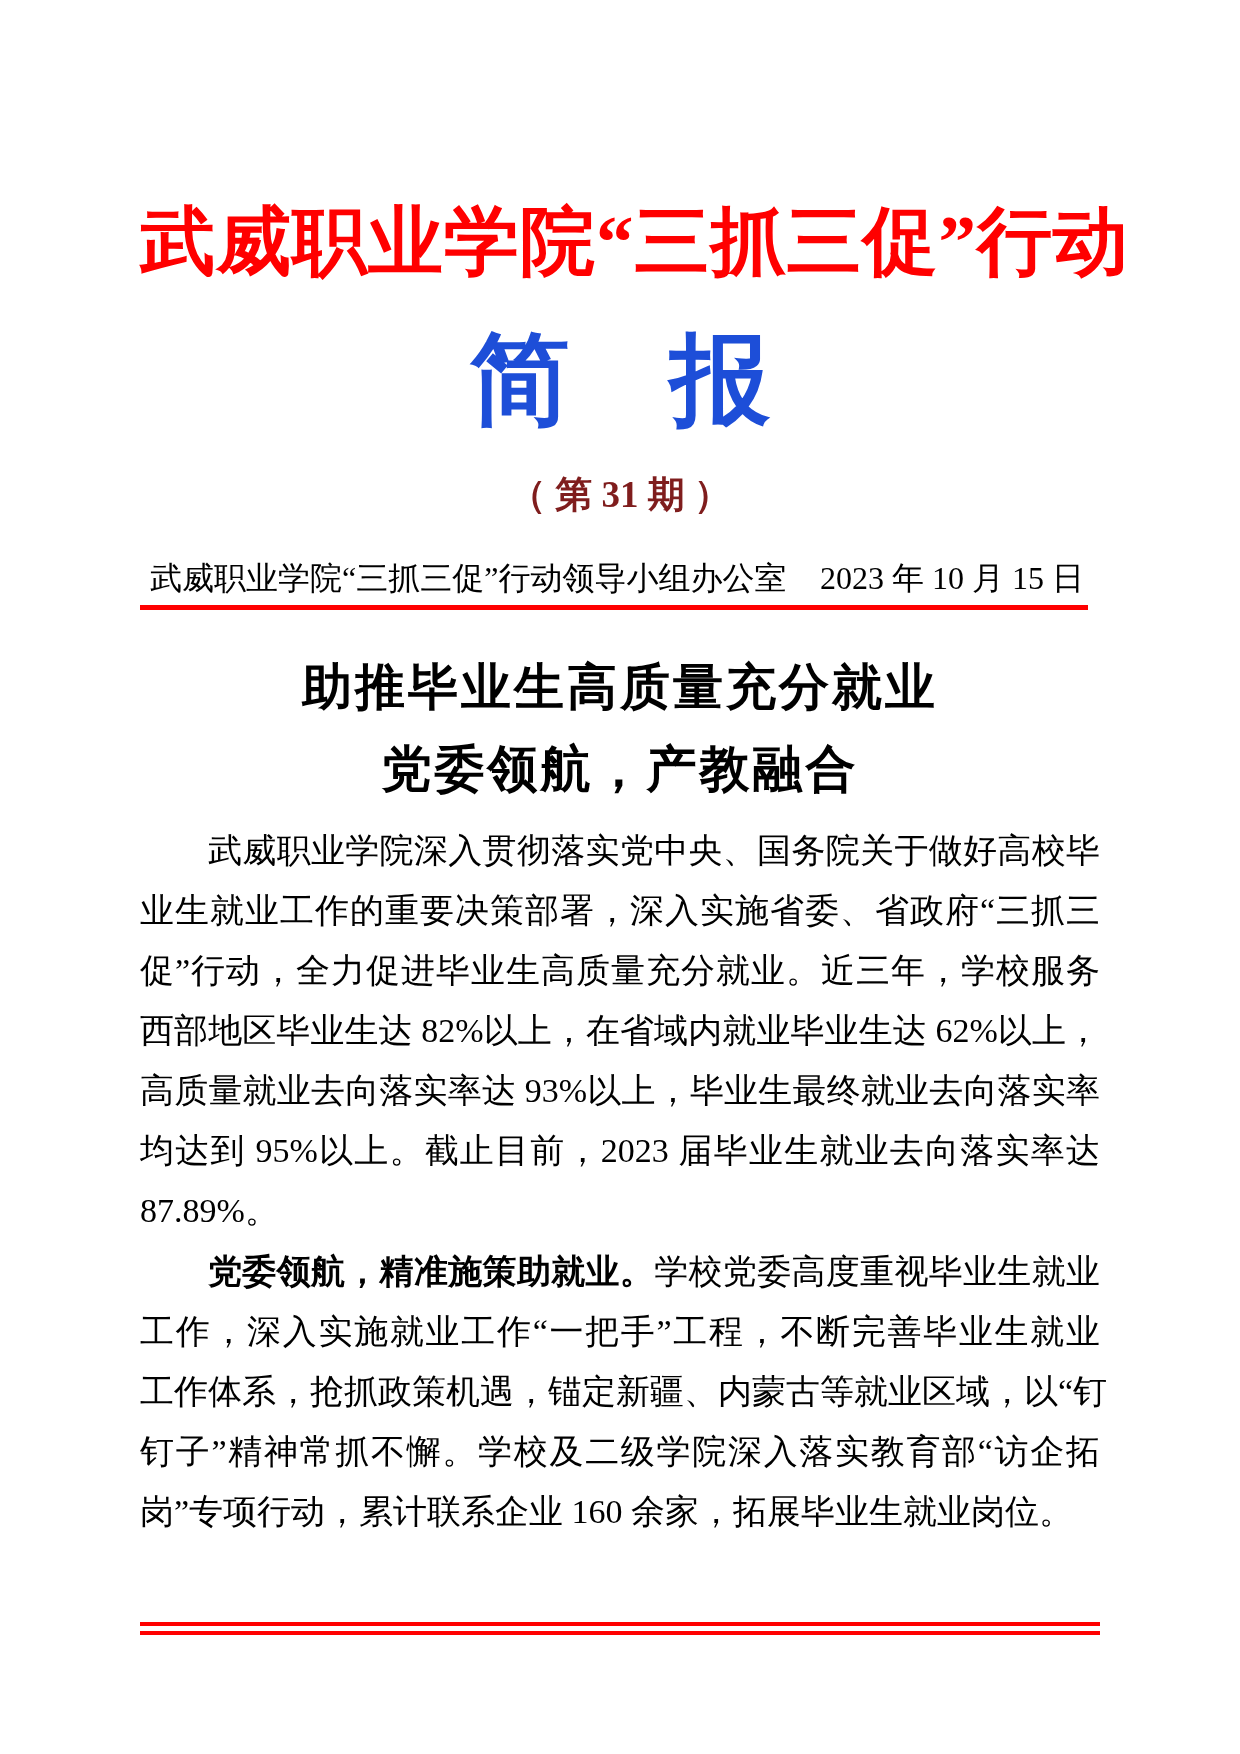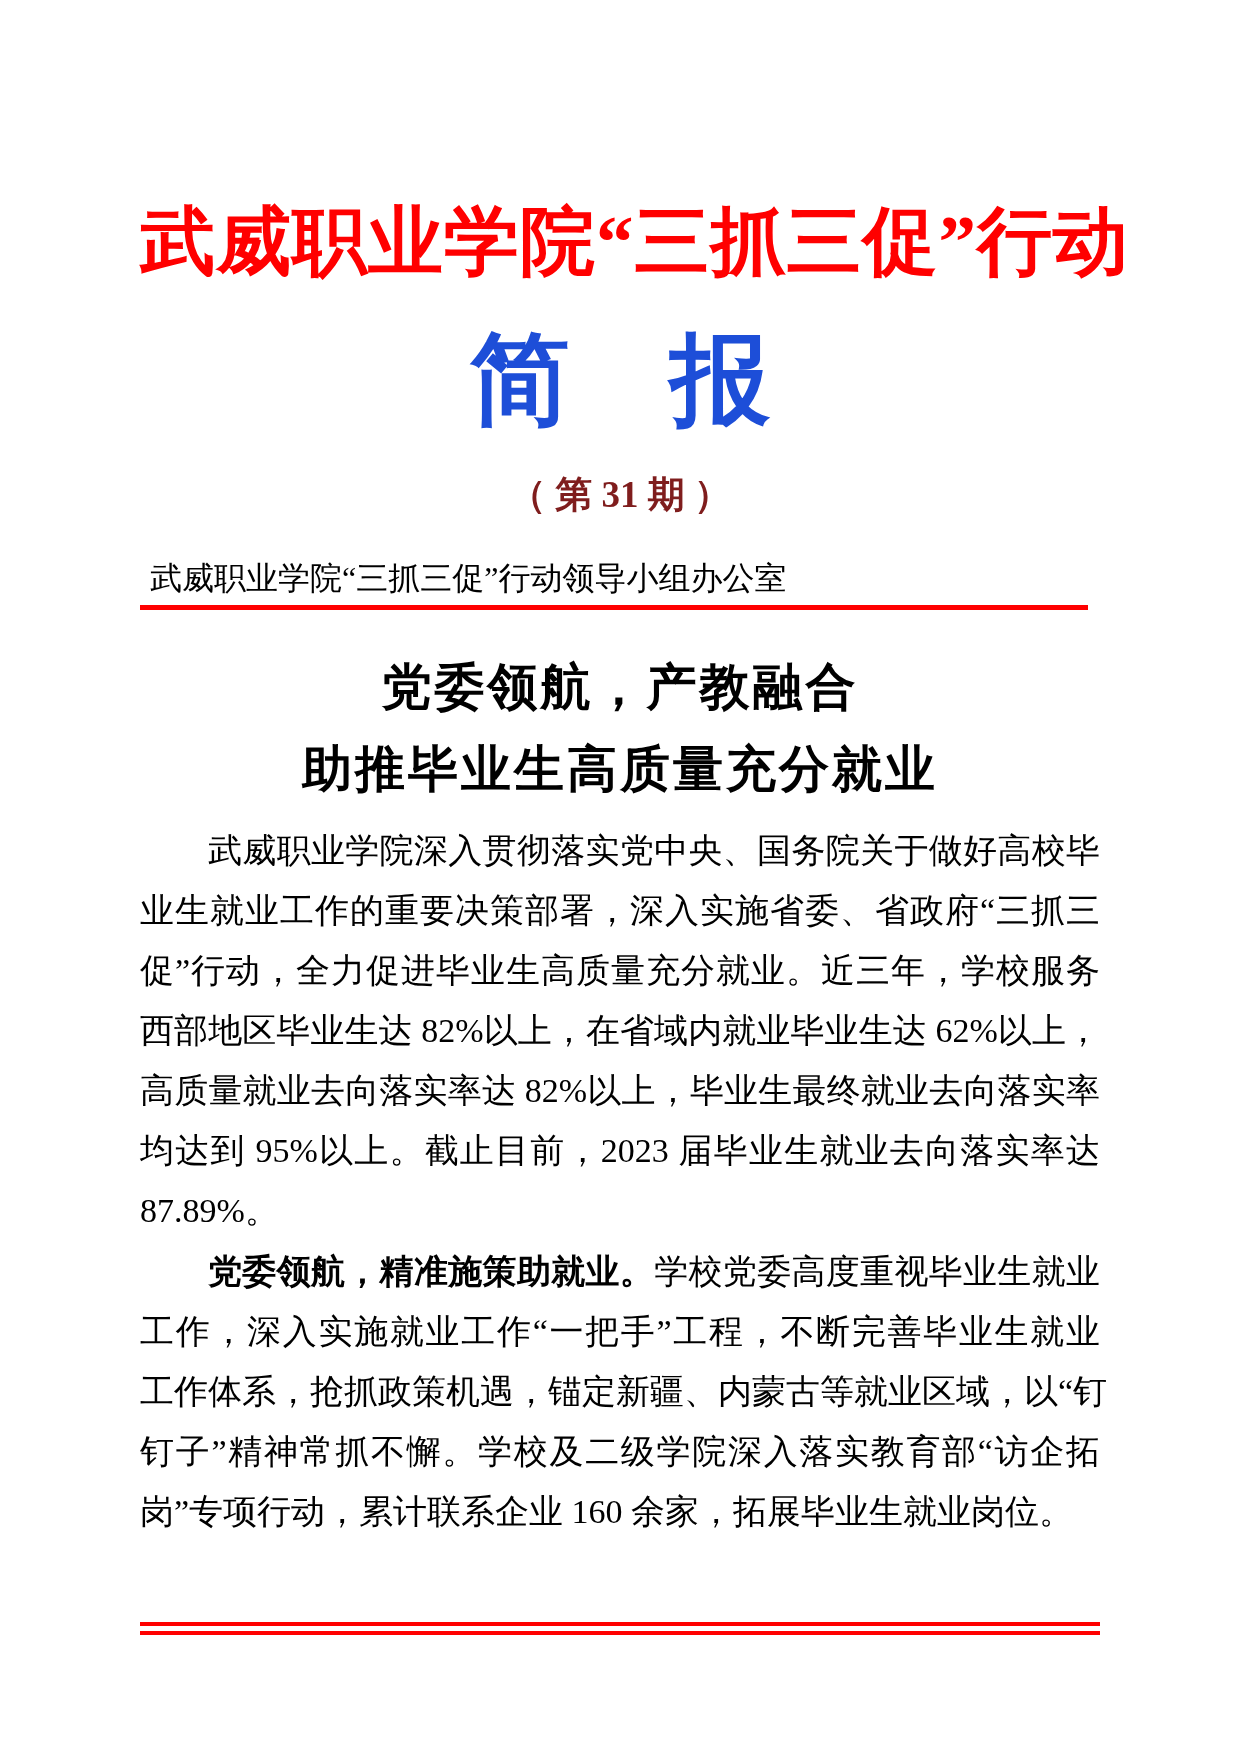--- a/index.html
+++ b/index.html
@@ -103,35 +103,36 @@
 <div class="page">
 
   <div class="masthead-title">武威职业学院“三抓三促”行动</div>
 
   <div class="masthead-banner">简　报</div>
 
   <div class="issue-line">（ 第 31 期 ）</div>
 
   <div class="info-row">
     <span>武威职业学院“三抓三促”行动领导小组办公室</span>
+    <span>2023 年 10 月 15 日</span>
   </div>
 
   <div class="red-rule"></div>
 
   <div class="article-title">
+    <div>助推毕业生高质量充分就业</div>
     <div>党委领航，产教融合</div>
-    <div>助推毕业生高质量充分就业</div>
   </div>
 
   <div class="body-text">
     <div class="body-line indent">武威职业学院深入贯彻落实党中央、国务院关于做好高校毕</div>
     <div class="body-line">业生就业工作的重要决策部署，深入实施省委、省政府“三抓三</div>
     <div class="body-line">促”行动，全力促进毕业生高质量充分就业。近三年，学校服务</div>
     <div class="body-line">西部地区毕业生达 82%以上，在省域内就业毕业生达 62%以上，</div>
-    <div class="body-line">高质量就业去向落实率达 82%以上，毕业生最终就业去向落实率</div>
+    <div class="body-line">高质量就业去向落实率达 93%以上，毕业生最终就业去向落实率</div>
     <div class="body-line">均达到 95%以上。截止目前，2023 届毕业生就业去向落实率达</div>
     <div class="body-line last">87.89%。</div>
 
     <div class="body-line indent">
       <span class="lead-bold">党委领航，精准施策助就业。</span><span>学校党委高度重视毕业生就业</span>
     </div>
     <div class="body-line">工作，深入实施就业工作“一把手”工程，不断完善毕业生就业</div>
     <div class="body-line">工作体系，抢抓政策机遇，锚定新疆、内蒙古等就业区域，以“钉</div>
     <div class="body-line">钉子”精神常抓不懈。学校及二级学院深入落实教育部“访企拓</div>
     <div class="body-line last">岗”专项行动，累计联系企业 160 余家，拓展毕业生就业岗位。</div>

